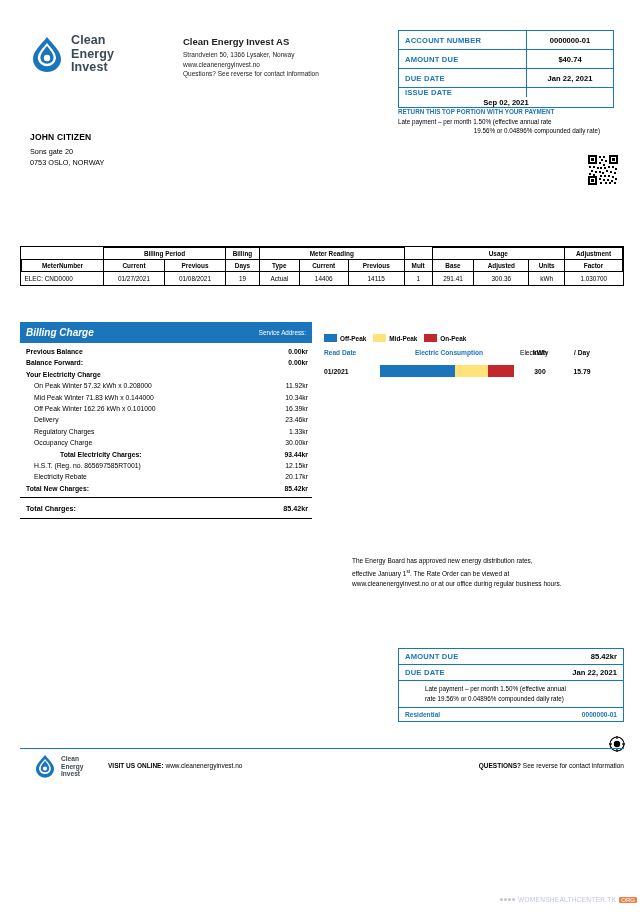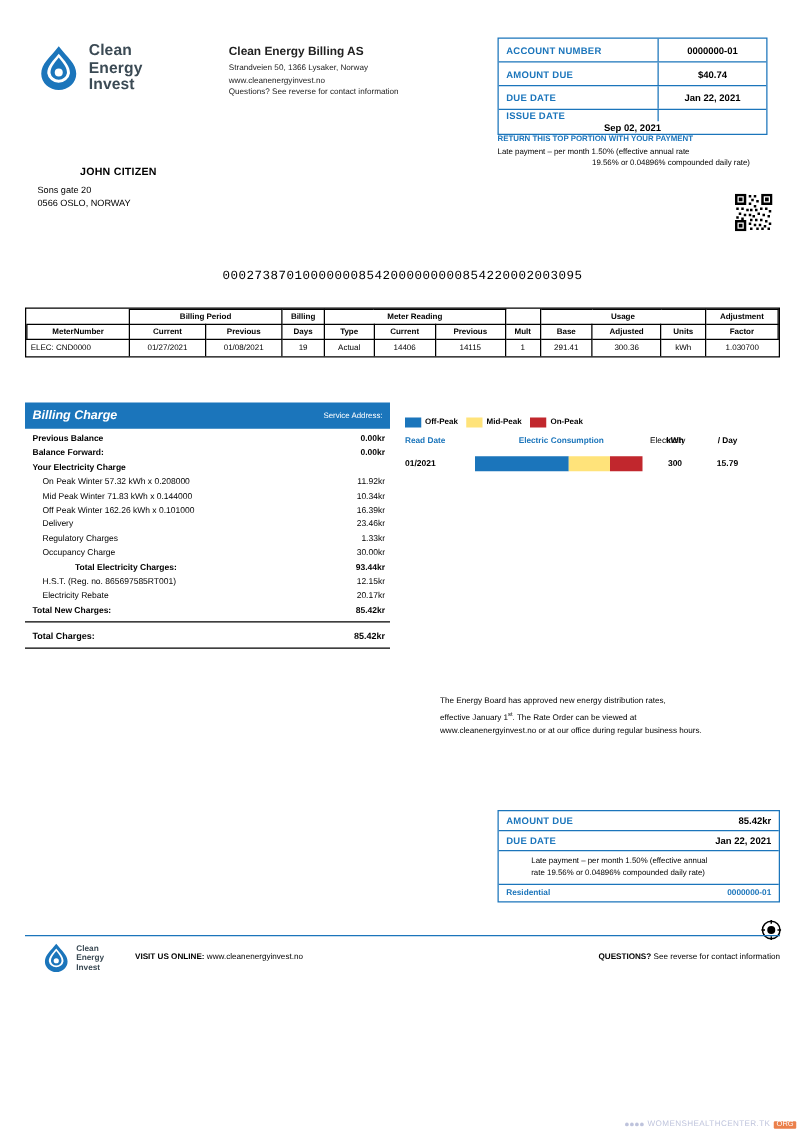--- a/index.html
+++ b/index.html
@@ -25,21 +25,21 @@
 
   .brand-block { position: absolute; left: 30px; top: 6px; display: flex; align-items: center; gap: 7px; }
   .brand-text { font-size: 12.5px; line-height: 13.5px; color: #3b4a54; font-weight: 600; letter-spacing: .1px; }
   .brand-text span { display: block; }
 
   .company { position: absolute; left: 183px; top: 8px; width: 250px; }
   .company .cname { font-size: 9.5px; font-weight: bold; color: #222; margin-bottom: 3px; }
   .company .cline { font-size: 6.5px; color: #222; line-height: 9.5px; }
 
   .customer { position: absolute; left: 30px; top: 104px; }
-  .customer .cust-name { font-size: 8.5px; font-weight: bold; letter-spacing: .2px; margin-bottom: 4px; margin-left: 34px; }
+  .customer .cust-name { font-size: 8.5px; font-weight: bold; letter-spacing: .2px; margin-bottom: 4px; }
   .customer .cust-line { font-size: 7.3px; line-height: 11px; }
 
   
   .acct-box { position: absolute; left: 398px; top: 30px; width: 216px; border: 1px solid #1b75bb; }
   .acct-row { display: flex; border-bottom: 1px solid #1b75bb; height: 19px; align-items: stretch; }
   .acct-row:last-child { border-bottom: none; flex-direction: column; }
   .acct-label { width: 128px; border-right: 1px solid #1b75bb; color: #1b75bb; font-weight: bold; font-size: 7.6px; display: flex; align-items: center; padding-left: 6px; letter-spacing: .2px; }
   .acct-val { flex: 1; display: flex; align-items: center; justify-content: center; font-size: 7.6px; font-weight: bold; }
   .acct-note { position: absolute; left: 398px; top: 108px; width: 216px; }
   .acct-note .rtn { color: #1b75bb; font-size: 6.3px; font-weight: bold; margin-bottom: 2px; }
@@ -141,30 +141,30 @@
         </svg>
       </div>
       <div class="brand-text">
         <span>Clean</span>
         <span>Energy</span>
         <span>Invest</span>
       </div>
     </div>
 
     <div class="company">
-      <div class="cname">Clean Energy Billing AS</div>
+      <div class="cname">Clean Energy Invest AS</div>
       <div class="cline">Strandveien 50, 1366 Lysaker, Norway</div>
       <div class="cline">www.cleanenergyinvest.no</div>
       <div class="cline">Questions? See reverse for contact information</div>
     </div>
 
     <div class="customer">
       <div class="cust-name">JOHN CITIZEN</div>
       <div class="cust-line">Sons gate 20</div>
-      <div class="cust-line">0566 OSLO, NORWAY</div>
+      <div class="cust-line">0753 OSLO, NORWAY</div>
     </div>
   </div>
 
   <div class="acct-box">
     <div class="acct-row">
       <div class="acct-label">ACCOUNT NUMBER</div>
       <div class="acct-val">0000000-01</div>
     </div>
     <div class="acct-row">
       <div class="acct-label">AMOUNT DUE</div>
@@ -234,21 +234,20 @@
         <rect x="23" y="25" width="2" height="2"></rect>
           <rect x="27" y="23" width="2" height="2"></rect>
         <rect x="12" y="27" width="2" height="2"></rect>
           <rect x="17" y="27" width="2" height="2"></rect>
           <rect x="21" y="27" width="2" height="2"></rect>
         <rect x="26" y="27" width="2" height="2"></rect>
       </g>
     </svg>
   </div>
 
-  <div class="ocr">000273870100000008542000000000854220002003095</div>
 
   <div class="meter">
     <table>
       <tbody>
           <tr>
         <th style="width:82px;border-top:none;border-left:none;"></th>
         <th colspan="2" style="width:118px;">Billing Period</th>
         <th style="width:34px;">Billing</th>
         <th colspan="3" style="width:140px;">Meter Reading</th>
         <th style="width:28px;border-top:none;"></th>

